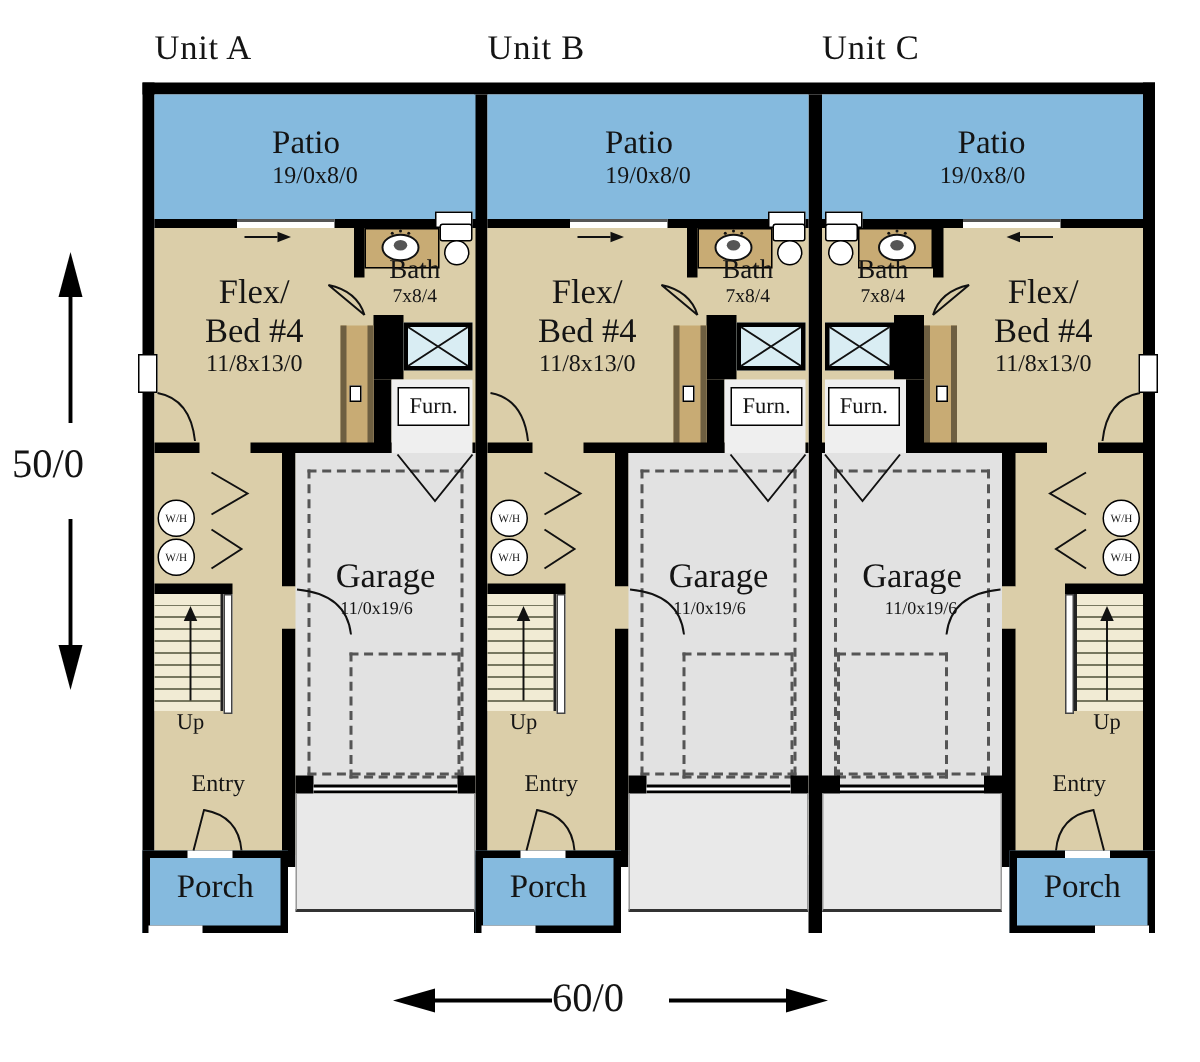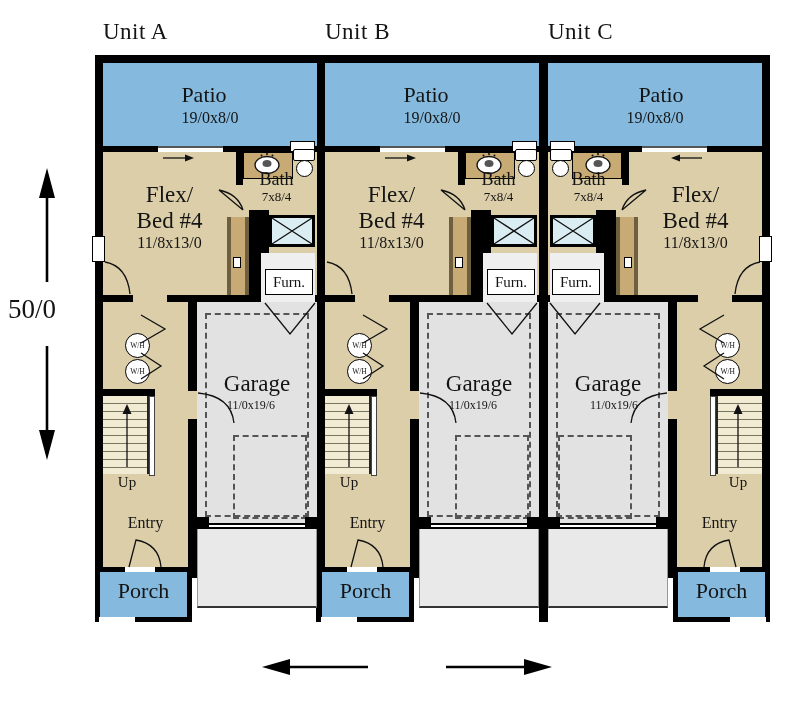--- a/index.html
+++ b/index.html
@@ -42,21 +42,21 @@
   .wc-bowl{position:absolute;left:193px;top:103px;width:17px;height:17px;background:#fff;border:1.3px solid #000;border-radius:50%;box-sizing:border-box;}
 
   .w-bath{left:133px;top:95px;width:7px;height:33px;}
   .w-mid{left:146px;top:153px;width:20px;height:43px;}
   .w-mid2{left:146px;top:196px;width:12px;height:49px;}
   .strip{position:absolute;left:124px;top:160px;width:22px;height:93px;background:var(--cabinet-brown);
          border-left:4px solid var(--strip-edge);border-right:4px solid var(--strip-edge);box-sizing:border-box;}
   .knob{position:absolute;left:130px;top:200px;width:8px;height:11px;background:#fff;border:1px solid #000;box-sizing:border-box;}
   .shower{position:absolute;left:166px;top:158px;width:46px;height:32px;background:var(--shower-blue);border:3px solid #000;box-sizing:border-box;}
   .furn-floor{position:absolute;left:158px;top:196px;width:54px;height:49px;background:var(--furnace-floor);}
-  .furn-box{position:absolute;left:162px;top:212px;width:48px;height:26px;background:#fff;border:1.6px solid #000;box-sizing:border-box;
+  .furn-box{position:absolute;left:162px;top:201px;width:48px;height:26px;background:#fff;border:1.6px solid #000;box-sizing:border-box;
             display:flex;align-items:center;justify-content:center;font-size:15px;}
 
   .w-flex1{left:0;top:238px;width:30px;height:7px;}
   .w-flex2{left:64px;top:238px;width:94px;height:7px;}
   .w-flex3{left:212px;top:238px;width:2px;height:7px;}
   .w-hall1{left:85px;top:245px;width:9px;height:89px;}
   .w-hall2{left:85px;top:362px;width:9px;height:159px;}
   .gap-tan{position:absolute;left:85px;top:334px;width:9px;height:28px;background:var(--floor-tan);}
   .w-stair{left:0;top:332px;width:52px;height:7px;}
 
@@ -67,21 +67,21 @@
   .jamb-r{left:202px;top:460px;width:12px;height:16px;}
   .gdoor{position:absolute;left:106px;top:466px;width:96px;height:6px;background:#fff;border-top:2px solid #000;border-bottom:2px solid #000;box-sizing:border-box;}
   .driveway{position:absolute;left:94px;top:472px;width:120px;height:79px;background:var(--driveway-gray);
             border-left:1px solid #999;border-right:1px solid #999;border-bottom:2px solid #333;box-sizing:border-box;}
 
   .stairs{position:absolute;left:0;top:339px;width:46px;height:78px;background:var(--stairs-cream);
           background-image:repeating-linear-gradient(to bottom,transparent 0,transparent 7px,#77775f 7px,#77775f 8px);
           border-right:2px solid #222;box-sizing:border-box;}
   .stringer{position:absolute;left:46px;top:339px;width:6px;height:80px;background:#fff;border:1px solid #444;box-sizing:border-box;}
   .wh{position:absolute;left:2px;width:25px;height:25px;background:#fff;border:1.5px solid #000;border-radius:50%;box-sizing:border-box;
-      display:flex;align-items:center;justify-content:center;font-size:7.5px;letter-spacing:0;margin-left:20px;}
+      display:flex;align-items:center;justify-content:center;font-size:7.5px;letter-spacing:0;}
   .wh1{top:276px;} .wh2{top:302px;}
 
   .porch{position:absolute;left:-8px;top:510px;width:87px;height:45px;background:var(--patio-blue);border:5px solid #000;}
   .door-gap{position:absolute;left:22px;top:510px;width:30px;height:5px;background:#fff;}
   .step-gap{position:absolute;left:-4px;top:560px;width:36px;height:5px;background:#fff;}
 
   .lbl-patio{left:0;top:26px;width:202px;font-size:22px;}
   .lbl-patio-d{left:0;top:53px;width:214px;font-size:16px;}
   .lbl-flex1{left:0;top:126px;width:133px;font-size:23px;}
   .lbl-flex2{left:0;top:152px;width:133px;font-size:23px;}
@@ -375,14 +375,15 @@
     <line x1="47" y1="198" x2="47" y2="282"></line>
     <polygon points="47,168 39,198 55,198" fill="#000" stroke="none"></polygon>
     <line x1="47" y1="346" x2="47" y2="430"></line>
     <polygon points="47,460 39,430 55,430" fill="#000" stroke="none"></polygon>
     <line x1="290" y1="667" x2="368" y2="667"></line>
     <polygon points="262,667 290,659 290,675" fill="#000" stroke="none"></polygon>
     <line x1="446" y1="667" x2="524" y2="667"></line>
     <polygon points="552,667 524,659 524,675" fill="#000" stroke="none"></polygon>
   </svg>
   <div class="dim-text" style="left:8px;top:294px;width:78px;">50/0</div>
+  <div class="dim-text" style="left:368px;top:650px;width:78px;">60/0</div>
 
 </div>
 
 </body></html>

